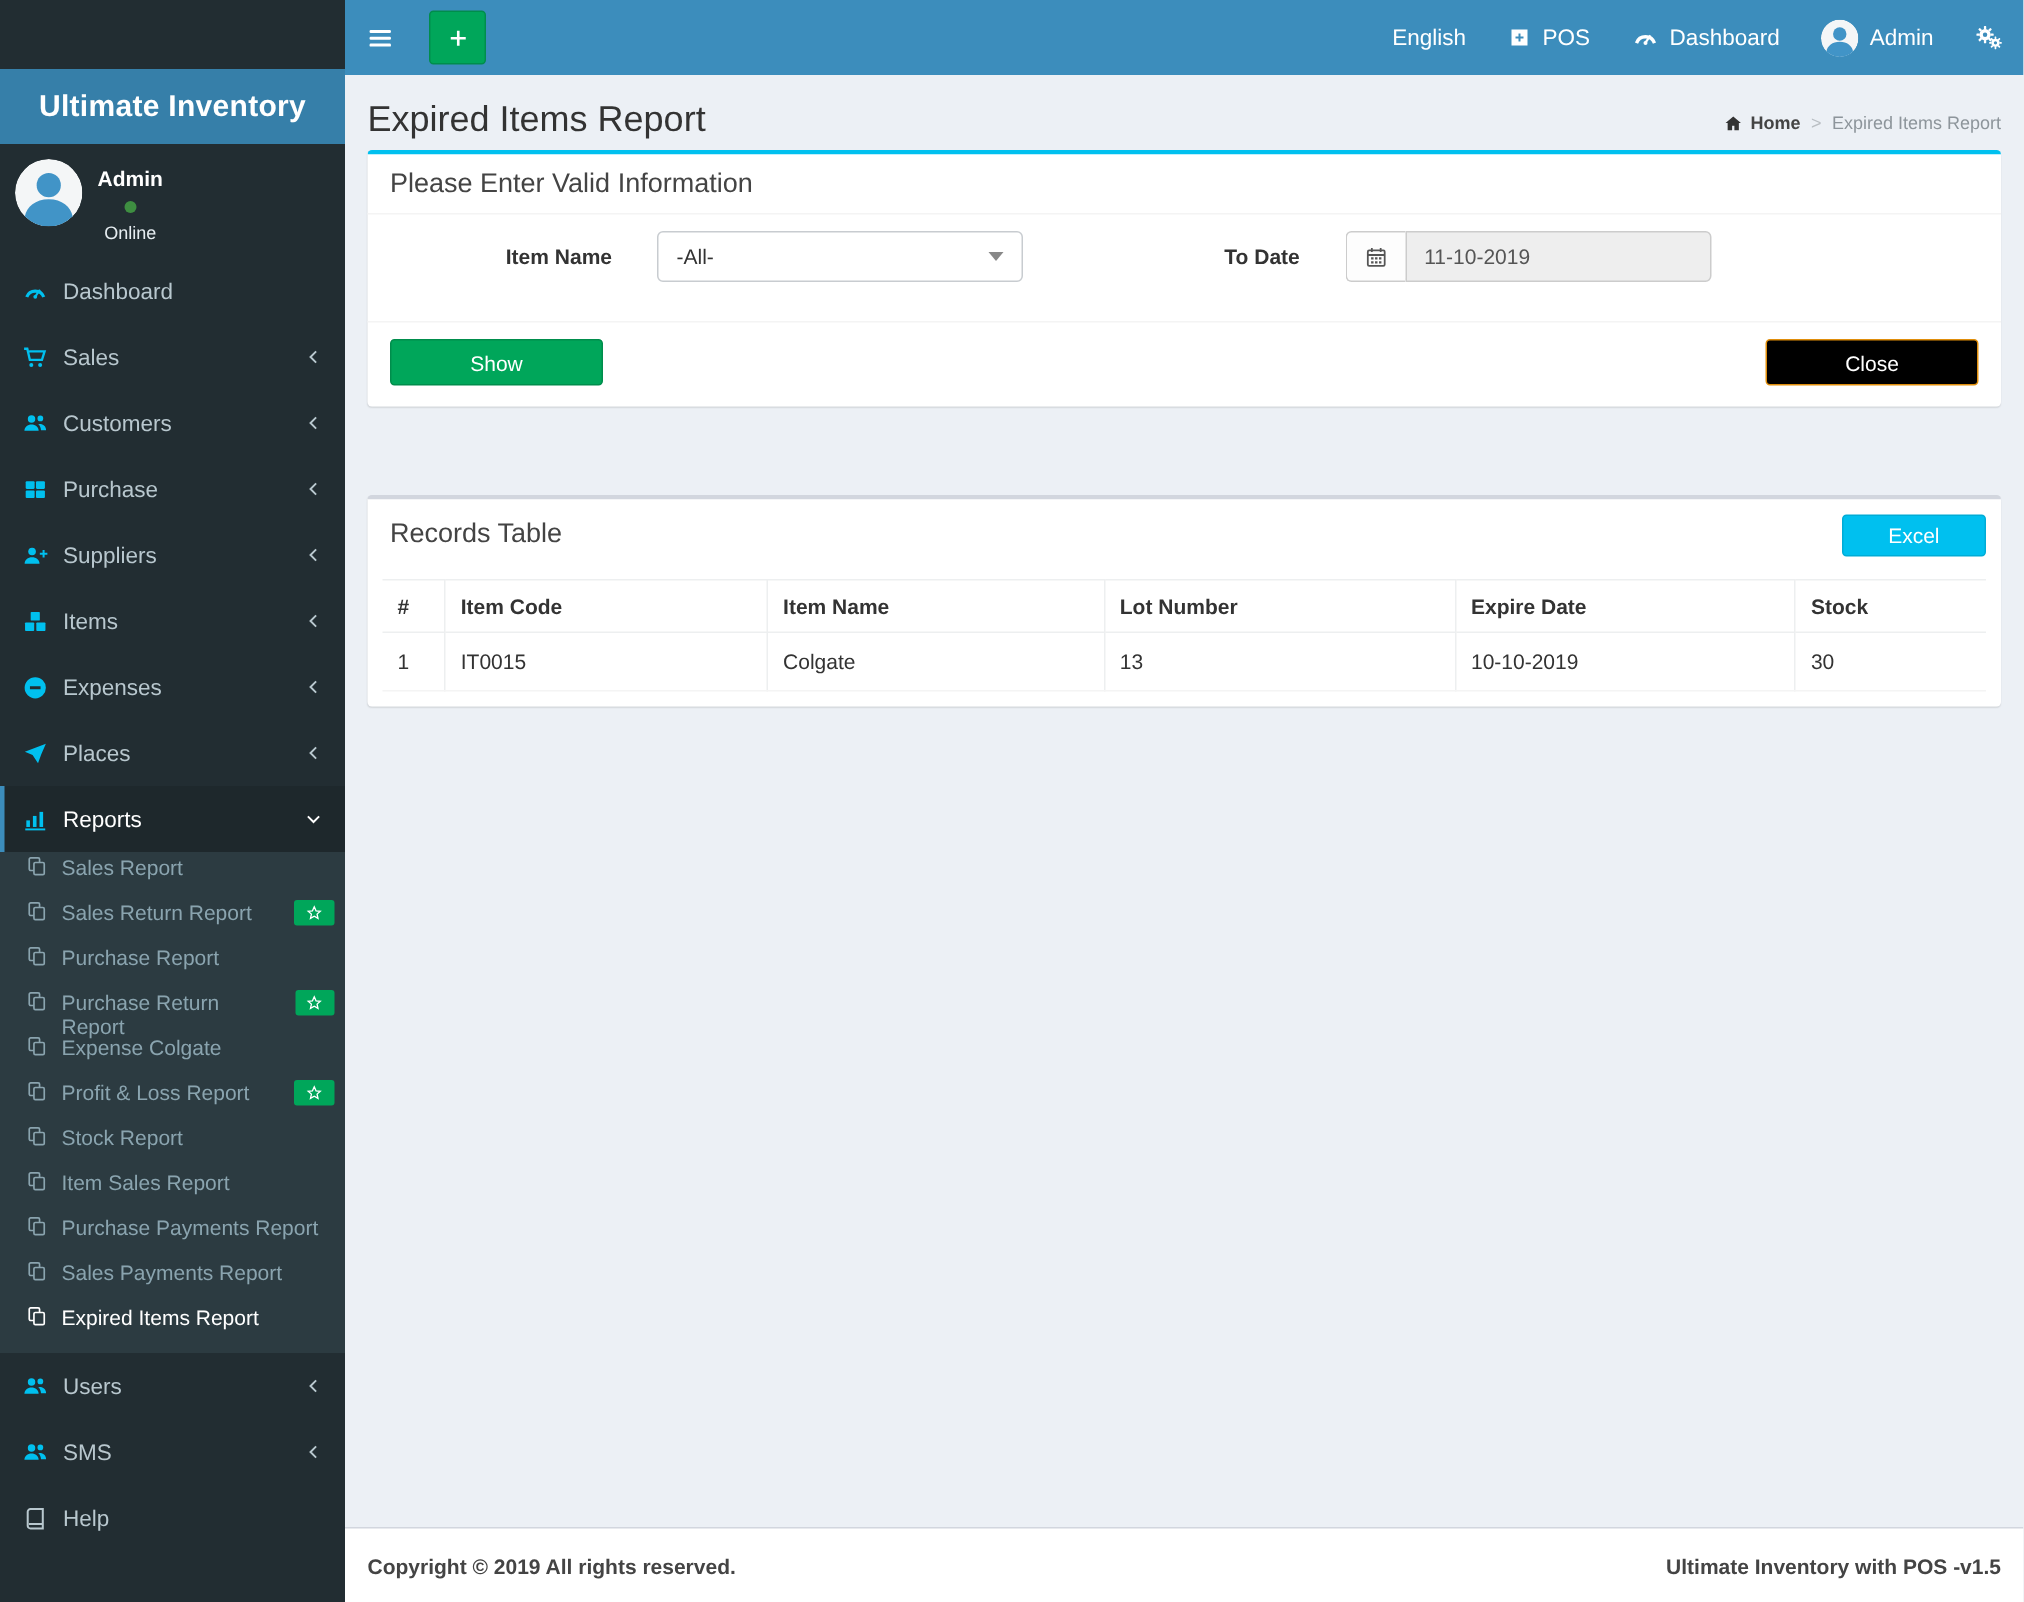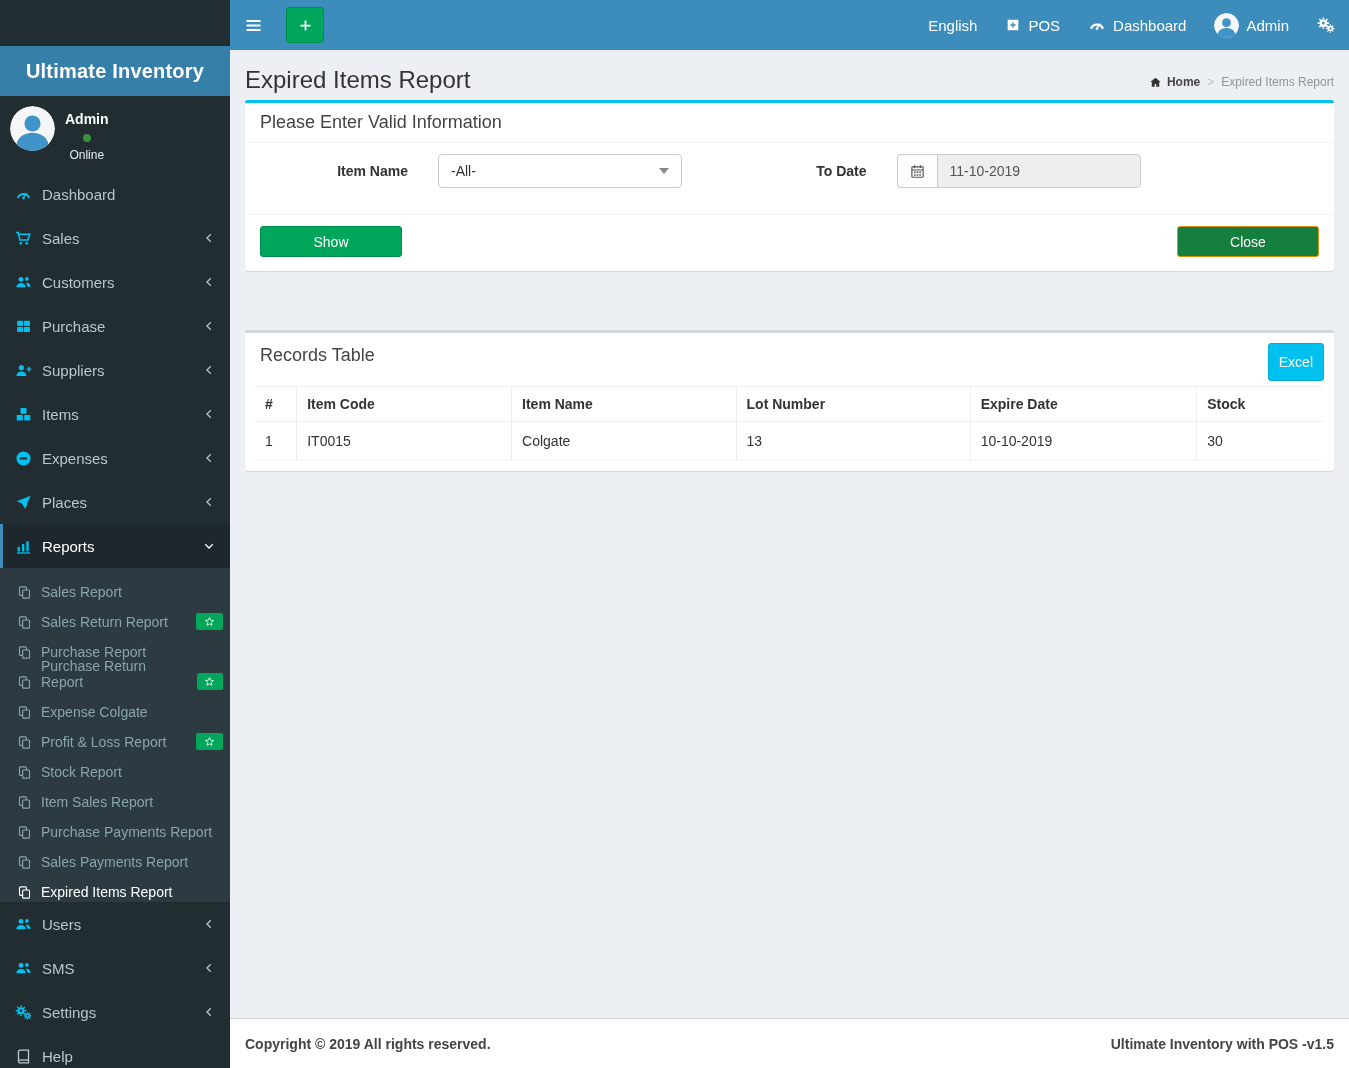--- a/index.html
+++ b/index.html
@@ -25,21 +25,21 @@
   ul.menu { list-style:none; margin:0; padding:0; }
   .menu-item { display:flex; align-items:center; height:44px; padding:0 15px 0 12px; gap:10px;
                color:#b8c7ce; font-size:15px; cursor:pointer; border-left:3px solid transparent; position:relative; }
   .menu-item .mi { width:17px; height:17px; flex:0 0 17px; color:#00c0ef; }
   .menu-item.plain-icon .mi { color:#b8c7ce; }
   .menu-item .chev { margin-left:auto; width:12px; height:12px; color:#b8c7ce; }
   .menu-item.active { background:#1e282c; color:#fff; border-left-color:#3c8dbc; }
   .menu-item.active .chev { color:#fff; }
 
   ul.submenu { list-style:none; margin:0; padding:2px 0; background:#2c3b41; }
-  .submenu-item { display:flex; align-items:flex-end; height:30px; padding:0 7px 0 17px; gap:9px;
+  .submenu-item { display:flex; align-items:flex-start; height:30px; padding:0 7px 0 17px; gap:9px;
                   color:#8aa4af; font-size:14px; cursor:pointer; }
   .submenu-item .mi { width:15px; height:15px; flex:0 0 15px; }
   .submenu-item.active { color:#fff; }
   .badge-star { margin-left:auto; width:27px; height:17px; border-radius:2px; background:#00a65a;
                 display:flex; align-items:center; justify-content:center; }
   .badge-star .mi { width:11px; height:11px; color:#fff; flex:0 0 11px; }
 
   
   .main { flex:1; min-width:0; display:flex; flex-direction:column; }
   .navbar { flex:0 0 50px; height:50px; background:#3c8dbc; display:flex; align-items:center; color:#fff; }
@@ -84,25 +84,25 @@
   .input-group { display:flex; width:244px; height:34px; }
   .addon { width:40px; flex:0 0 40px; border:1px solid #ccc; border-right:none; border-radius:4px 0 0 4px;
            background:#fdfdfd; display:flex; align-items:center; justify-content:center; color:#555; }
   .addon .mi { width:15px; height:15px; }
   .date-input { flex:1; min-width:0; border:1px solid #ccc; border-radius:0 4px 4px 0; background:#eee;
                 padding:0 12px; font-size:14px; color:#555; font-family:inherit; }
   .box-footer-actions { border-top:1px solid #f4f4f4; padding:11px 15px 14px; display:flex;
                         justify-content:space-between; gap:30px; }
   .btn { width:142px; height:31px; border-radius:3px; color:#fff; font-size:14px; font-family:inherit; cursor:pointer; }
   .btn-show { background:#00a65a; border:1px solid #008d4c; }
-  .btn-close { background:#15803d; border:1px solid #e08e0b; }
+  .btn-close { background:#000000; border:1px solid #e08e0b; }
 
   .box2 { margin-top:59px; }
   .box2 .box-header { padding:12px 15px 10px; font-size:18px; color:#444; position:relative; }
-  .btn-excel { position:absolute; top:10px; right:10px; height:38px; padding:0 10px; background:#00c0ef;
+  .btn-excel { position:absolute; top:10px; right:10px; height:28px; padding:0 30px; background:#00c0ef;
                border:1px solid #00acd6; border-radius:3px; color:#fff; font-size:14px; font-family:inherit; cursor:pointer; }
   .box2 .box-body { padding:10px; }
   table.records { width:100%; border-collapse:collapse; font-size:14px; color:#333; }
   table.records th { text-align:left; font-weight:700; padding:9px 10px; border-top:1px solid #edeff0;
                      border-bottom:1px solid #edeff0; }
   table.records td { padding:11px 10px; border-bottom:1px solid #f4f4f4; }
   table.records th:not(:last-child), table.records td:not(:last-child) { border-right:1px solid #edeff0; }
   .c0{width:3.9%} .c1{width:20.1%} .c2{width:21%} .c3{width:21.9%} .c4{width:21.2%}
 
   .main-footer { flex:0 0 50px; height:50px; background:#fff; border-top:1px solid #d2d6de;
@@ -412,29 +412,20 @@
         <span>Users</span>
         <svg class="chev">
             <use href="#i-angle-left"></use>
           </svg>
       </li>
       <li class="menu-item">
         <svg class="mi">
             <use href="#i-users"></use>
           </svg>
         <span>SMS</span>
-        <svg class="chev">
-            <use href="#i-angle-left"></use>
-          </svg>
-      </li>
-      <li class="menu-item">
-        <svg class="mi">
-            <use href="#i-cogs"></use>
-          </svg>
-        <span>Settings</span>
         <svg class="chev">
             <use href="#i-angle-left"></use>
           </svg>
       </li>
       <li class="menu-item plain-icon">
         <svg class="mi">
             <use href="#i-book"></use>
           </svg>
         <span>Help</span>
       </li>

